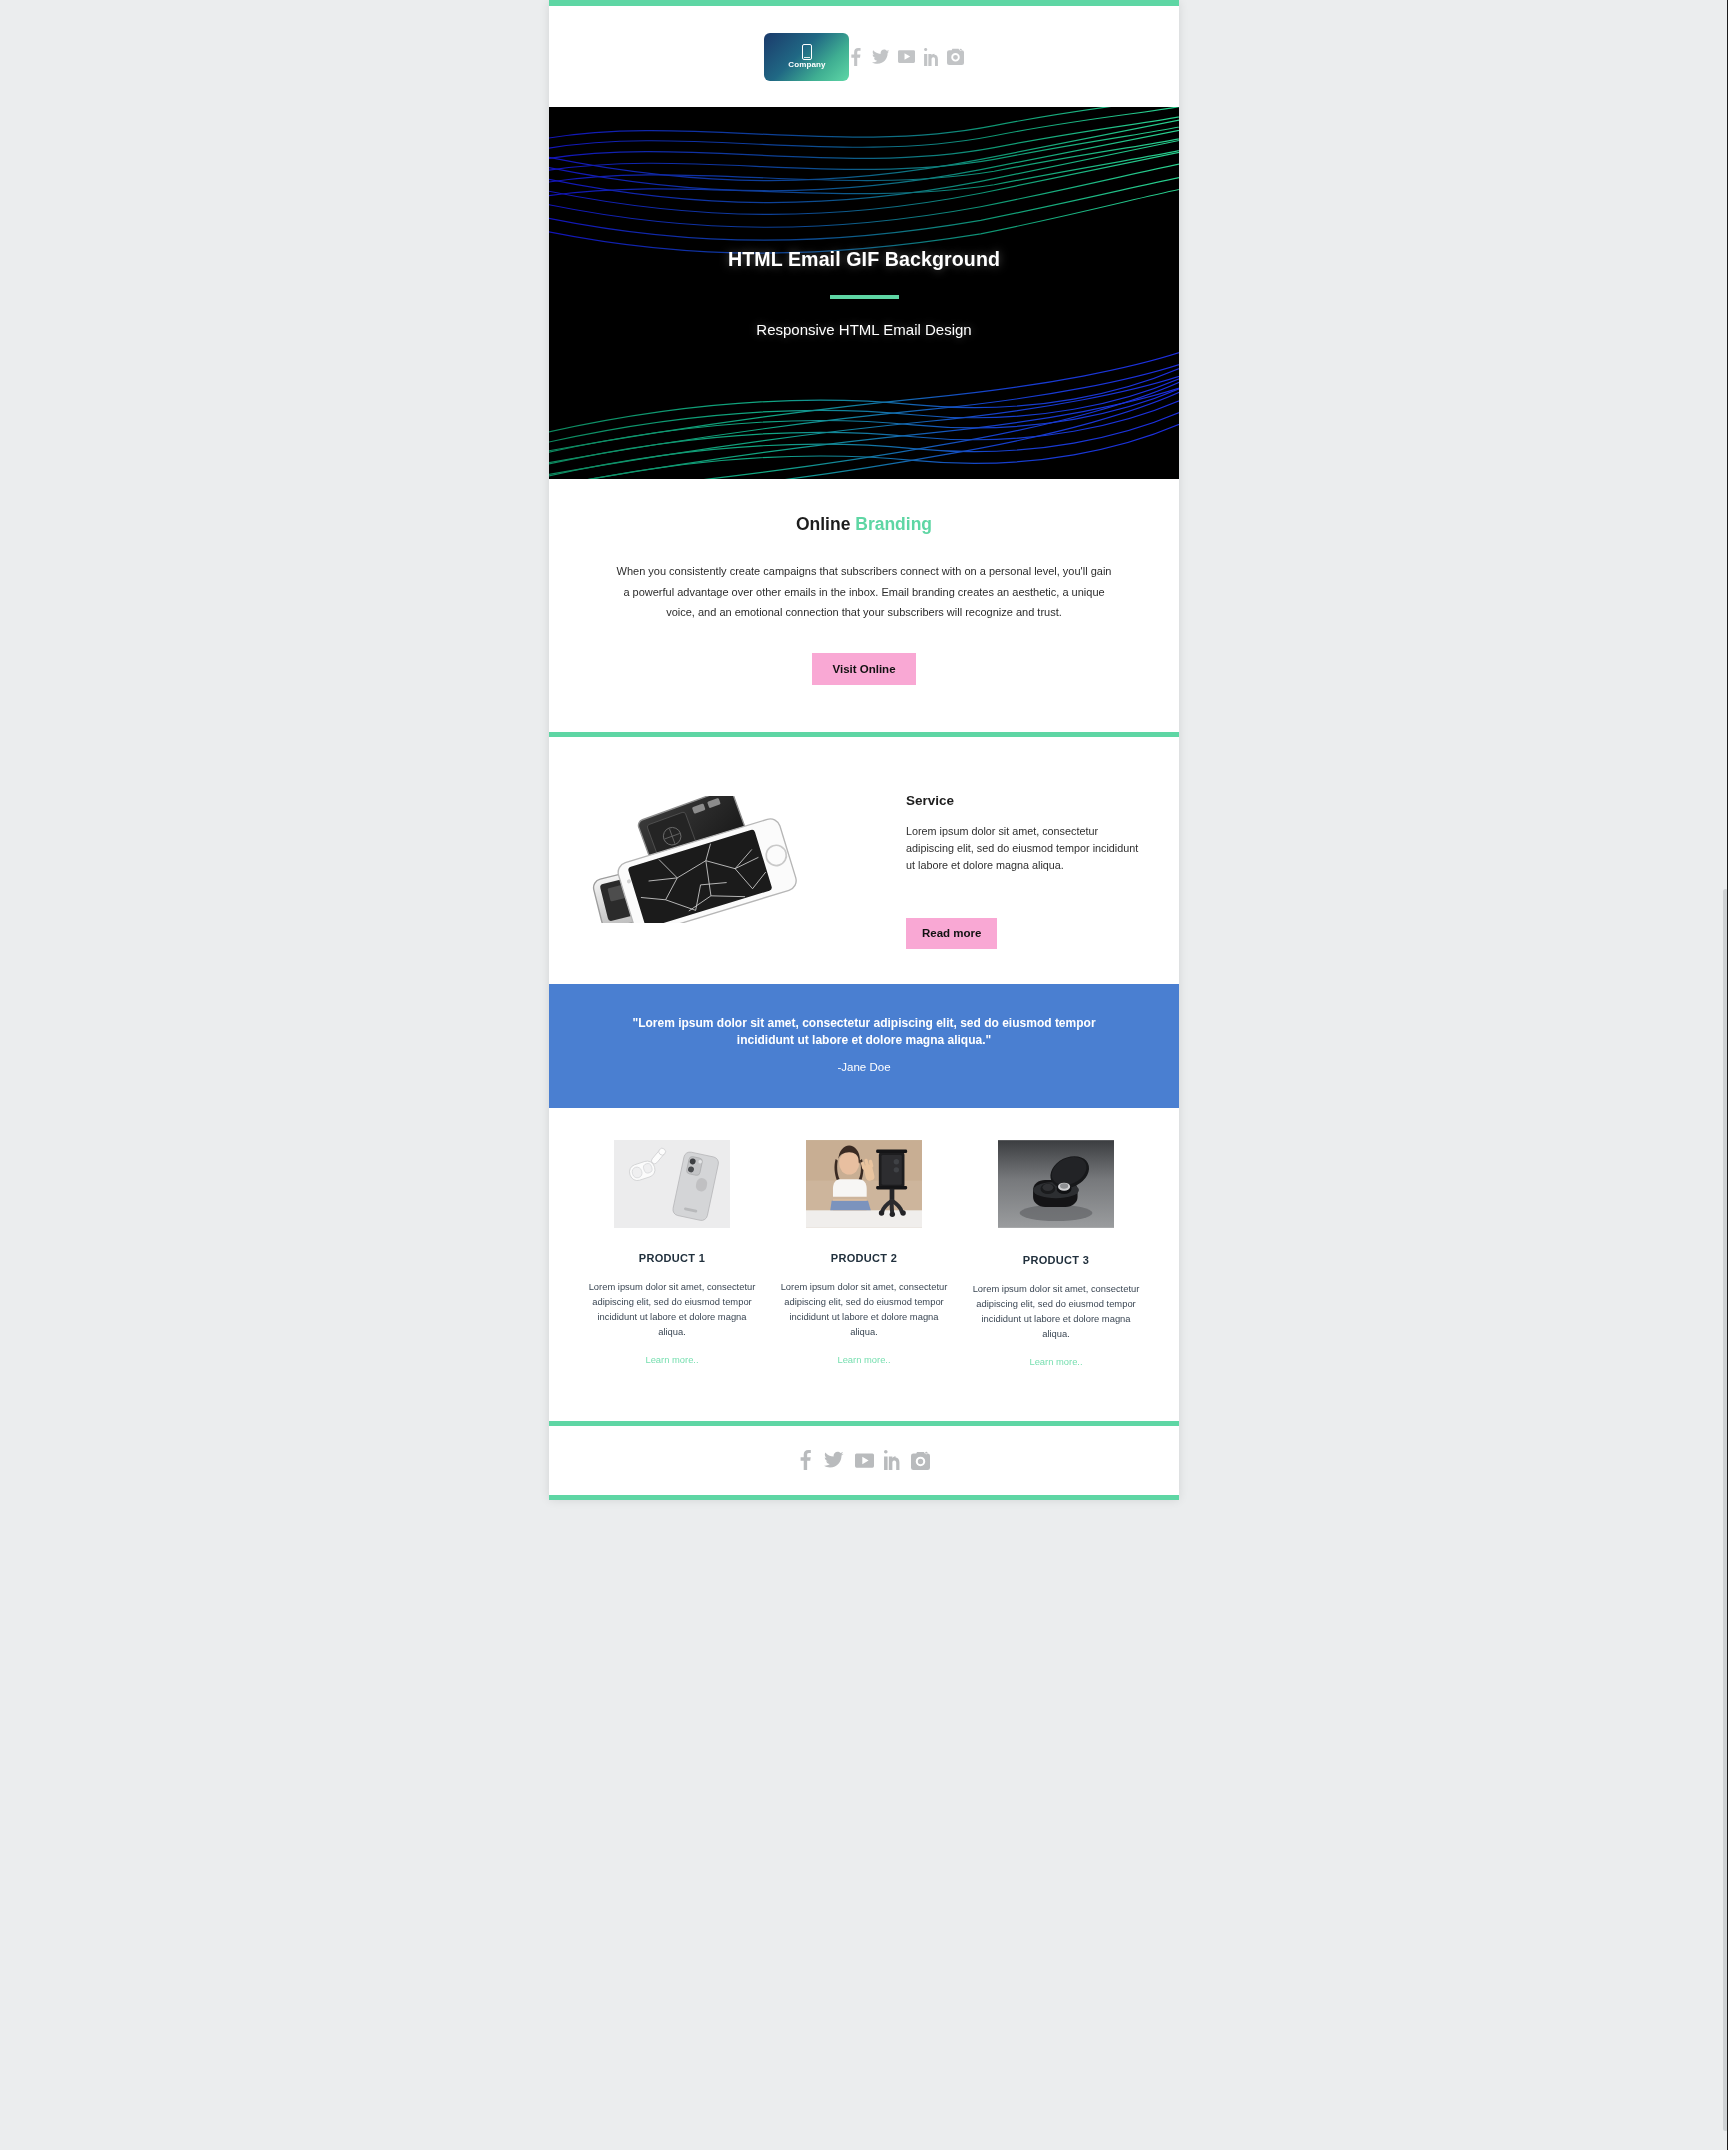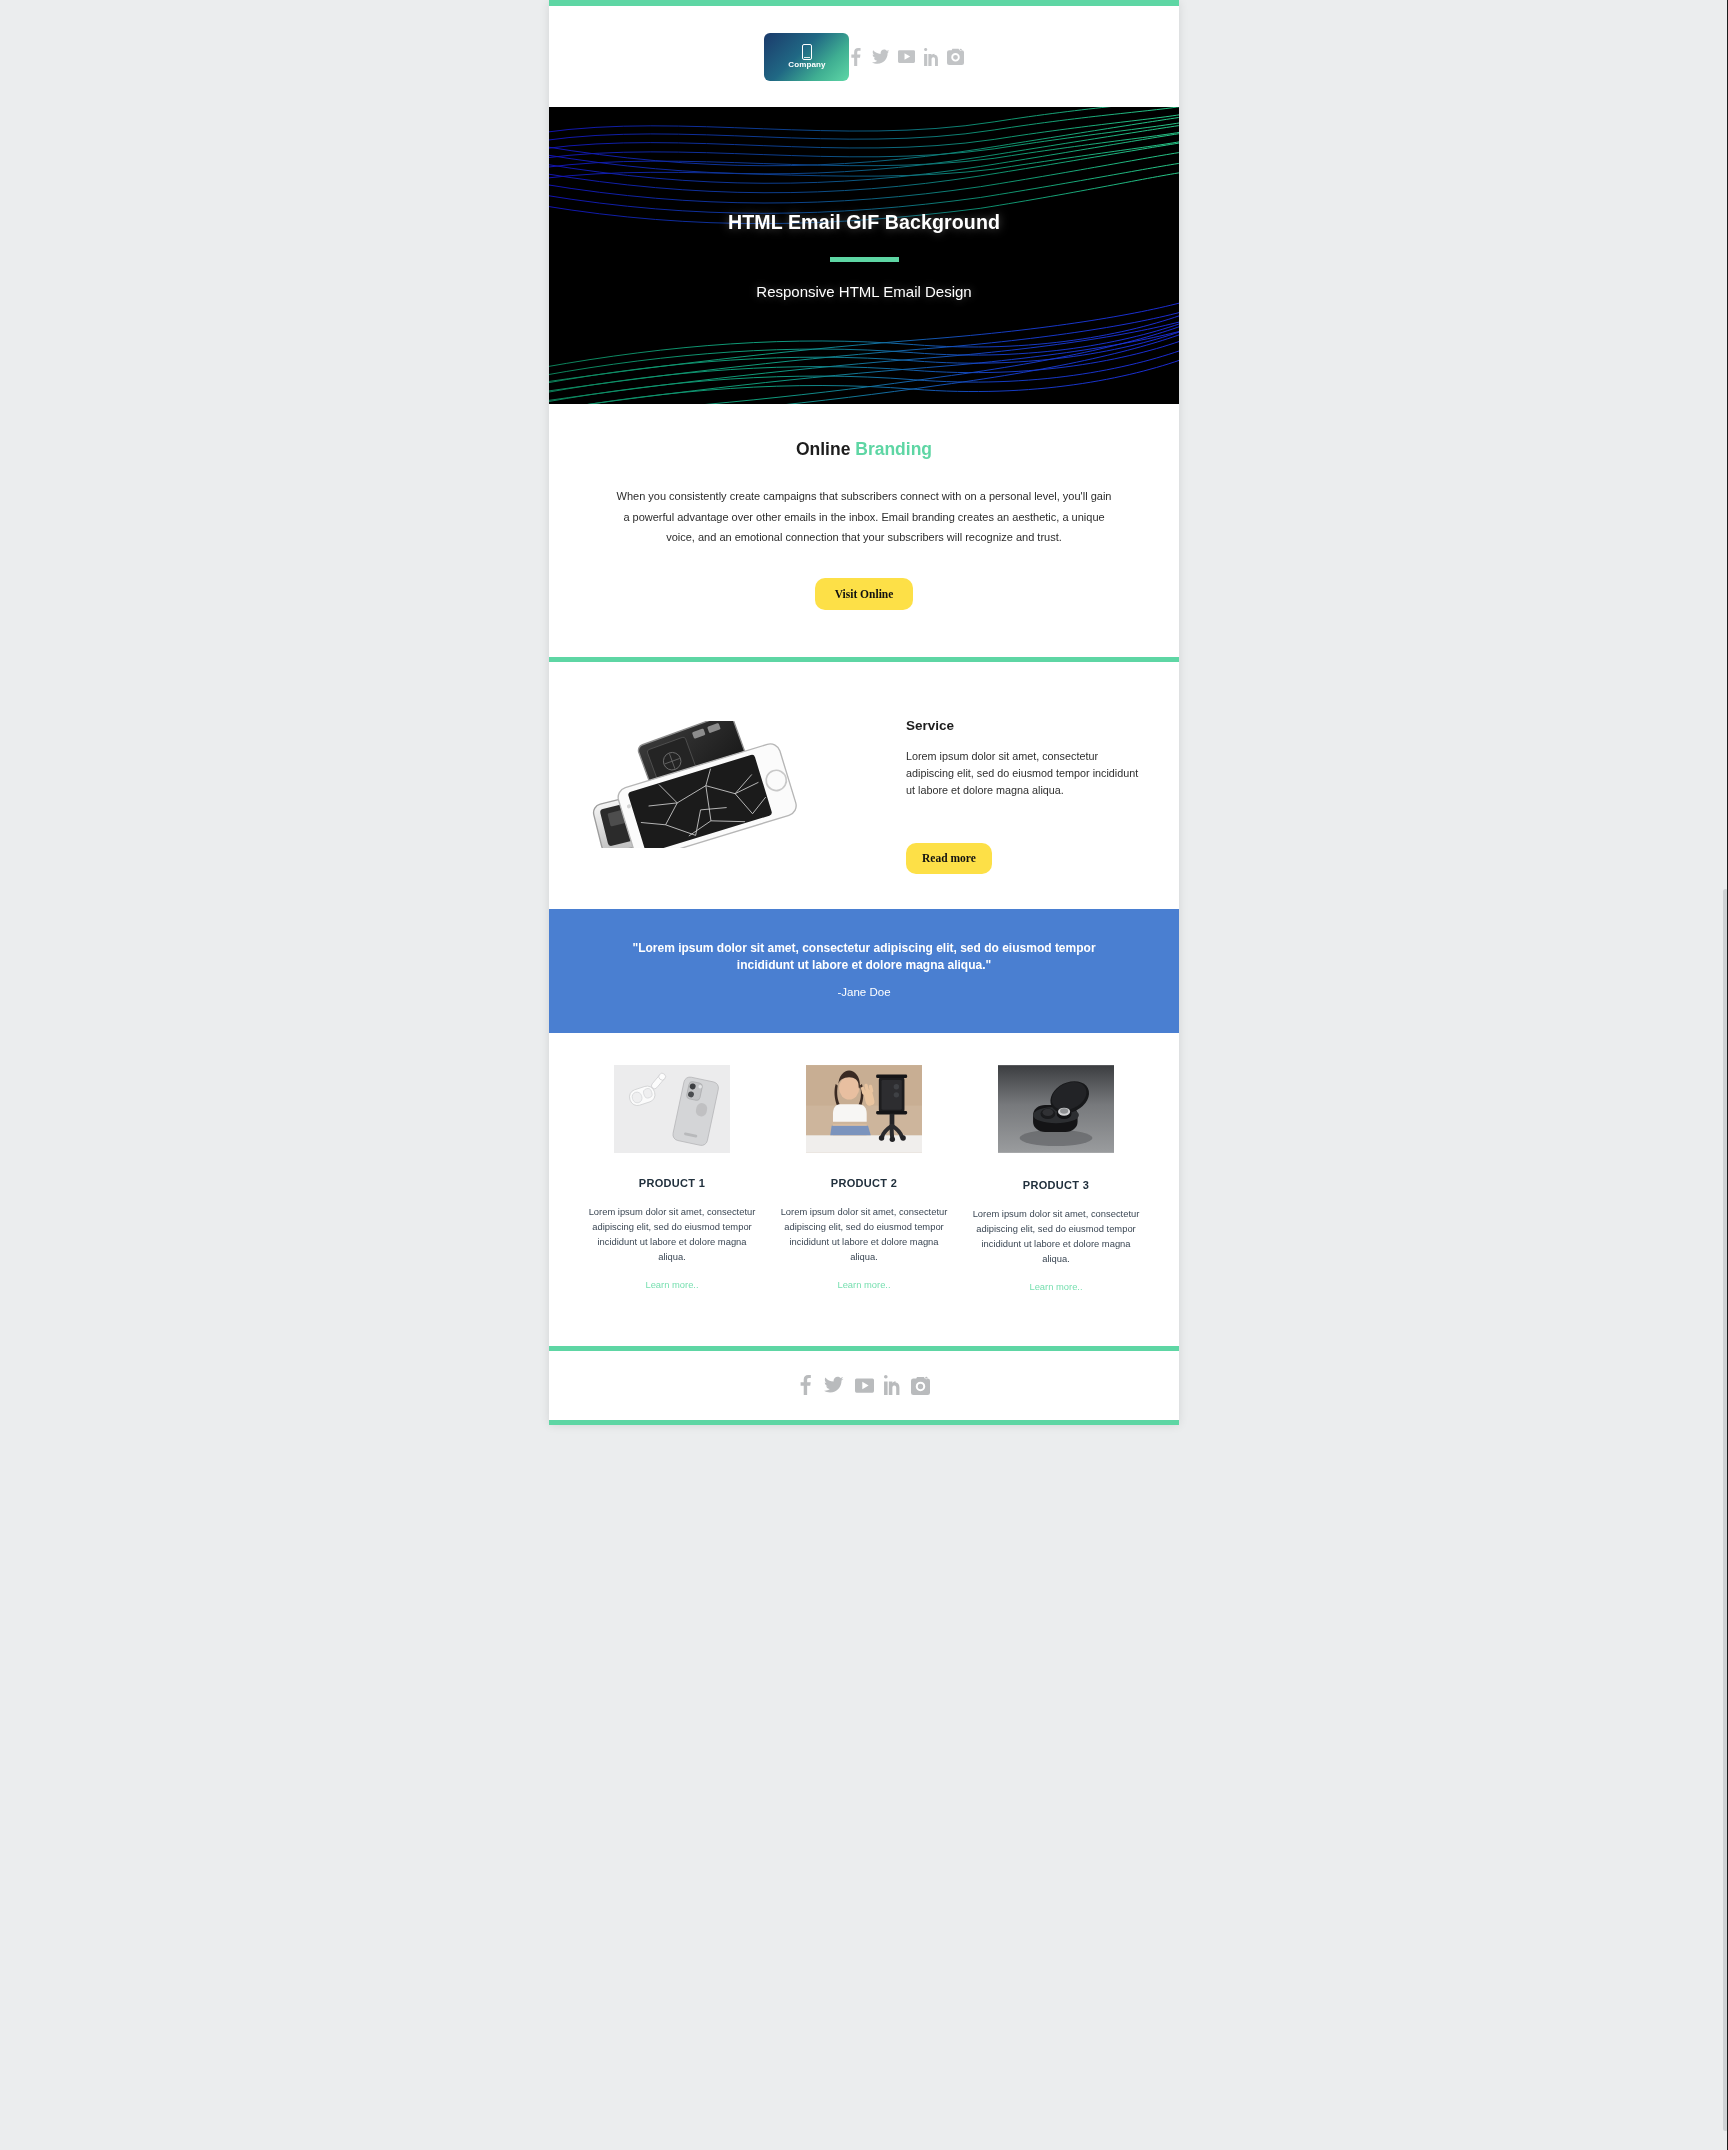--- a/index.html
+++ b/index.html
@@ -56,21 +56,21 @@
   .logo-badge .logo-text {
     font-size: 8px; font-weight: bold; letter-spacing: 0.1px; line-height: 1;
   }
 
   .social-row { display: flex; align-items: center; gap: 8.8px; }
   .social-row .sicon { fill: #c2c4c6; display: block; }
   .footer-social .sicon { fill: #b9bbbd; }
 
   
   .hero {
-    position: relative; width: 100%; height: 297px; background: #000;
+    position: relative; width: 100%; height: 372px; background: #000;
     overflow: hidden; display: flex; flex-direction: column;
     align-items: center; justify-content: center;
   }
   .hero-waves { position: absolute; inset: 0; width: 100%; height: 100%; }
   .hero-inner { position: relative; z-index: 2; text-align: center; }
   .hero-title {
     color: #fff; font-size: 19.6px; font-weight: bold; letter-spacing: 0.1px;
     text-shadow: 0 0 9.4px rgba(255,255,255,.35);
   }
   .hero-rule { width: 69px; height: 4.7px; background: #5ed6a4; margin: 23.6px auto 21.6px; }
@@ -83,22 +83,22 @@
   .branding {
     padding: 35px 67px 47px; text-align: center; background: #fff;
   }
   .branding-title { font-size: 17.5px; font-weight: bold; color: #1d1d1d; }
   .branding-title .accent { color: #5ed6a4; }
   .branding-copy {
     margin-top: 26px; font-size: 11px; line-height: 1.88; color: #2c2c2c;
   }
   .btn {
     display: inline-block; border: none; cursor: pointer;
-    background: #fde047; color: #111; font-family: Liberation Serif, serif;
-    border-radius: 10px;
+    background: #f9a8d4; color: #111; font-family: Liberation Sans, sans-serif;
+    border-radius: 0;
   }
   .btn-visit {
     margin-top: 30px; padding: 10px 20px; font-size: 11.5px; font-weight: bold;
   }
 
   .divider-green { height: 4.7px; width: 100%; background: #5ed6a4; }
 
   
   .service {
     display: flex; align-items: flex-start; gap: 0; background: #fff;

